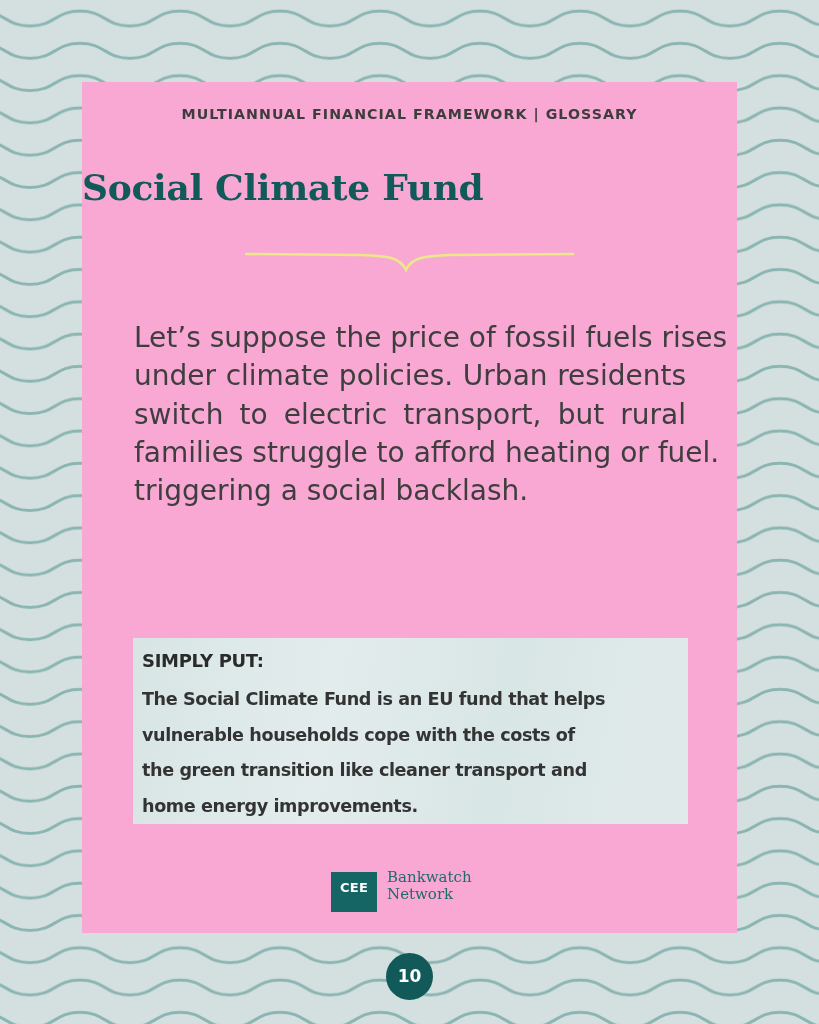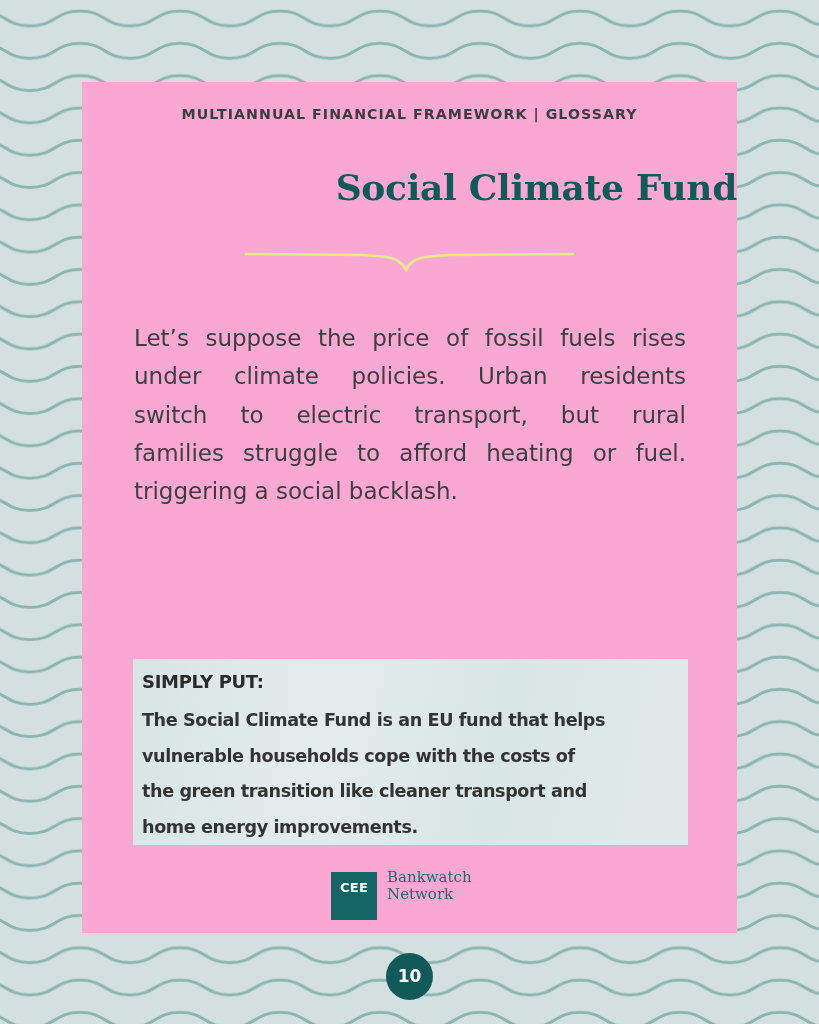--- a/index.html
+++ b/index.html
@@ -1,30 +1,30 @@
 <!DOCTYPE html>
 <html><head>
 <meta charset="utf-8">
 <style>
   html, body { margin:0; padding:0; }
   body { width:819px; height:1024px; position:relative; overflow:hidden; background:#d3e0df; font-family:"DejaVu Sans", sans-serif; }
   #bg { position:absolute; left:0; top:0; width:819px; height:1024px; }
   .card { position:absolute; left:82px; top:82px; width:655px; height:851px; background:#f9a8d4; }
   .kicker { position:absolute; left:0; width:655px; top:24px; text-align:center; font-family:"DejaVu Sans", sans-serif; font-weight:bold; font-size:14.2px; letter-spacing:1.05px; color:#3d3d3d; }
-  .title { position:absolute; left:0; width:655px; top:84px; text-align:right; font-family:"DejaVu Serif", serif; font-weight:bold; font-size:36px; color:#125a5a; letter-spacing:-0.3px; }
+  .title { position:absolute; left:0; width:655px; top:84px; text-align:left; font-family:"DejaVu Serif", serif; font-weight:bold; font-size:36px; color:#125a5a; letter-spacing:-0.3px; }
   .brace { position:absolute; left:160px; top:166px; width:335px; height:26px; }
-  .body { position:absolute; left:52px; top:237px; width:552px; font-family:"DejaVu Sans", sans-serif; font-size:23px; line-height:38.3px; color:#3e3e3e; }
+  .body { position:absolute; left:52px; top:237px; width:552px; font-family:"DejaVu Sans", sans-serif; font-size:28px; line-height:38.3px; color:#3e3e3e; }
   .body .ln { display:block; text-align:justify; text-align-last:justify; white-space:nowrap; height:38.3px; }
   .body .ln.last { text-align-last:left; }
-  .simply { position:absolute; left:51px; top:556px; width:555px; height:186px; background:linear-gradient(100deg,#d8e5e5 0%,#e3ecec 35%,#d9e6e6 65%,#e1eaea 100%);margin-top:21px; }
+  .simply { position:absolute; left:51px; top:556px; width:555px; height:186px; background:linear-gradient(100deg,#d8e5e5 0%,#e3ecec 35%,#d9e6e6 65%,#e1eaea 100%); }
   .simply .hd { position:absolute; left:9px; top:12px; font-family:"DejaVu Sans", sans-serif; font-weight:bold; font-size:18px; color:#2a2a2a; letter-spacing:-0.3px; }
   .simply .tx { position:absolute; left:9px; top:44px; width:545px; font-family:"DejaVu Sans", sans-serif; font-weight:bold; font-size:17.6px; line-height:35.5px; color:#333; letter-spacing:-0.4px; }
   .simply .tx span { display:block; white-space:nowrap; }
   .logo { position:absolute; left:249px; top:790px; height:34px; }
-  .logo .box { position:absolute; left:0; top:0; width:46px; height:48px; background:#156565; color:#fff; font-family:"DejaVu Sans", sans-serif; font-weight:bold; font-size:13px; line-height:32px; text-align:center; letter-spacing:0.3px; }
+  .logo .box { position:absolute; left:0; top:0; width:46px; height:40px; background:#156565; color:#fff; font-family:"DejaVu Sans", sans-serif; font-weight:bold; font-size:13px; line-height:32px; text-align:center; letter-spacing:0.3px; }
   .logo .nm { position:absolute; left:56px; top:-3px; font-family:"DejaVu Serif", serif; font-size:15px; line-height:16.5px; color:#1f6a6a; white-space:nowrap; }
   .pagenum { position:absolute; left:386px; top:953px; width:47px; height:47px; border-radius:50%; background:#125a5a; color:#fff; font-family:"DejaVu Sans", sans-serif; font-weight:bold; font-size:17px; line-height:47px; text-align:center; }
 </style>
 </head>
 <body>
 
 <svg id="bg" xmlns="http://www.w3.org/2000/svg" width="819" height="1024">
   <defs>
     <pattern id="waves" x="-20" y="2" width="100" height="32.3" patternUnits="userSpaceOnUse">
       <path d="M -50 8 C -25 8, -25 -7, 0 -7 C 25 -7, 25 8, 50 8 C 75 8, 75 -7, 100 -7 C 125 -7, 125 8, 150 8" fill="none" stroke="#8bb5b2" stroke-width="3" transform="translate(0,16)"></path>

